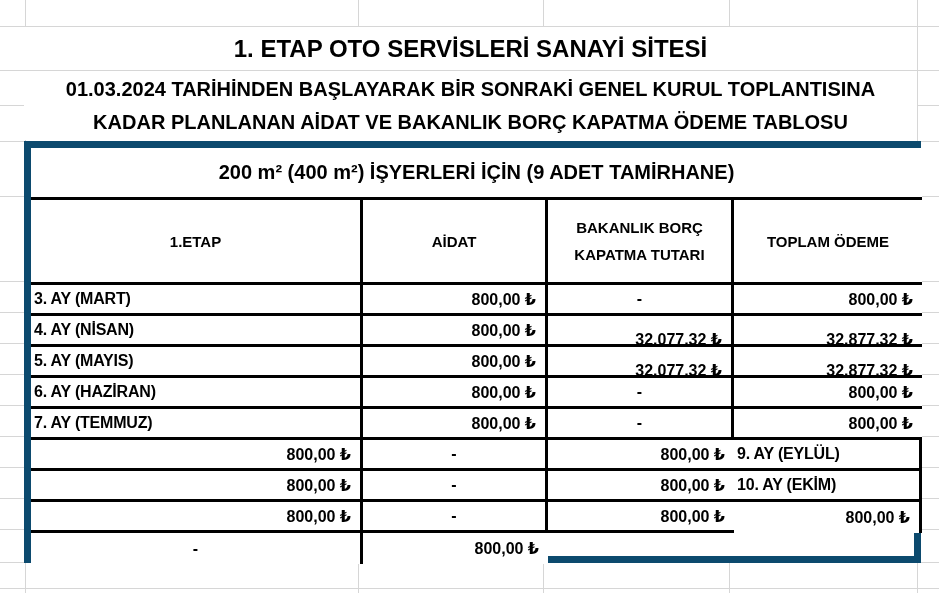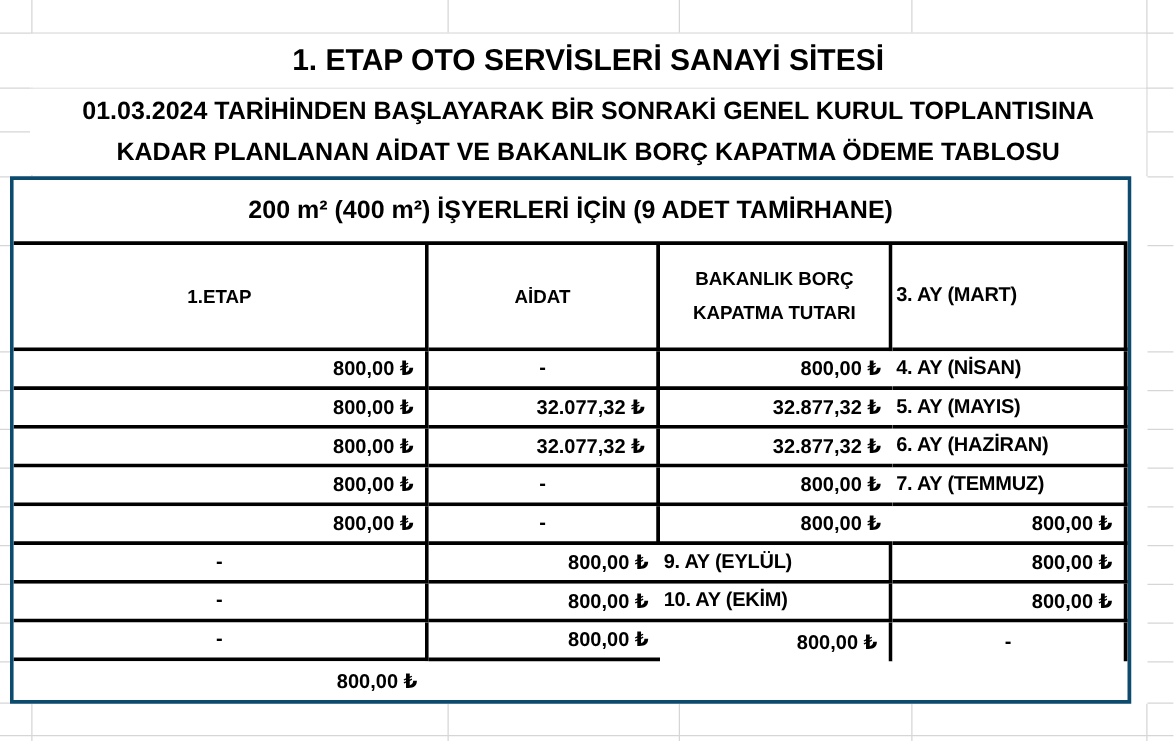--- a/index.html
+++ b/index.html
@@ -14,22 +14,22 @@
     display:flex;align-items:center;justify-content:center;
     font-size:24px;letter-spacing:0px;white-space:nowrap;background:#ffffff;
   }
   .subtitle-cell{
     position:absolute;left:24px;top:71px;width:893px;height:69px;
     display:flex;flex-direction:column;align-items:center;justify-content:center;
     font-size:20px;line-height:33px;text-align:center;white-space:nowrap;background:#ffffff;
   }
   
   .ptable{
-    position:absolute;left:8px;top:141px;width:897px;height:422px;
-    box-sizing:border-box;border:3px solid #0c4a6e;background:#ffffff;
+    position:absolute;left:24px;top:141px;width:897px;height:422px;
+    box-sizing:border-box;border:7px solid #0c4a6e;background:#ffffff;
     display:grid;
     grid-template-columns:332px 185px 186px 188px;
     grid-template-rows:52px 85px repeat(9,31px);
   }
   .td{
     box-sizing:border-box;border-right:3px solid #000;border-bottom:3px solid #000;
     display:flex;align-items:center;font-size:16px;background:#ffffff;overflow:hidden;
   }
   .lastcol{border-right:none;}
   .lastrow{border-bottom:none;}
@@ -37,21 +37,21 @@
     grid-column:1/-1;justify-content:center;font-size:20px;border-right:none;
     white-space:nowrap;
   }
   .th{
     justify-content:center;text-align:center;font-size:15px;line-height:27px;
     padding:0 6px;
   }
   .c-label{justify-content:flex-start;padding-left:3px;white-space:nowrap;letter-spacing:-0.2px;}
   .c-num{justify-content:flex-end;padding-right:9px;white-space:nowrap;}
   .c-dash{justify-content:center;}
-  .raise{align-items:flex-start;padding-top:4px;}
+  .raise{align-items:flex-start;padding-top:14px;}
 </style>
 </head>
 <body>
 
 <div class="sheet">
     <div class="gl" style="left: 918px; top: 562px; width: 21px; height: 1px; background: rgb(214, 214, 214);"></div>
     <div class="gl" style="left: 0px; top: 562px; width: 25px; height: 1px; background: rgb(214, 214, 214);"></div>
     <div class="gl" style="left: 918px; top: 529px; width: 21px; height: 1px; background: rgb(214, 214, 214);"></div>
     <div class="gl" style="left: 0px; top: 529px; width: 25px; height: 1px; background: rgb(214, 214, 214);"></div>
     <div class="gl" style="left: 918px; top: 498px; width: 21px; height: 1px; background: rgb(214, 214, 214);"></div>
@@ -97,20 +97,21 @@
     <div>KADAR PLANLANAN AİDAT VE BAKANLIK BORÇ KAPATMA ÖDEME TABLOSU</div>
   </div>
 
   <div class="ptable">
 
     <div class="td section">200 m² (400 m²) İŞYERLERİ İÇİN (9 ADET TAMİRHANE)</div>
 
     <div class="td th">1.ETAP</div>
     <div class="td th">AİDAT</div>
     <div class="td th">BAKANLIK BORÇ KAPATMA TUTARI</div>
+    <div class="td th lastcol">TOPLAM ÖDEME</div>
 
     <div class="td c-label">3. AY (MART)</div>
     <div class="td c-num">800,00 ₺</div>
     <div class="td c-dash">-</div>
     <div class="td c-num lastcol">800,00 ₺</div>
 
     <div class="td c-label">4. AY (NİSAN)</div>
     <div class="td c-num">800,00 ₺</div>
     <div class="td c-num raise">32.077,32 ₺</div>
     <div class="td c-num raise lastcol">32.877,32 ₺</div>

